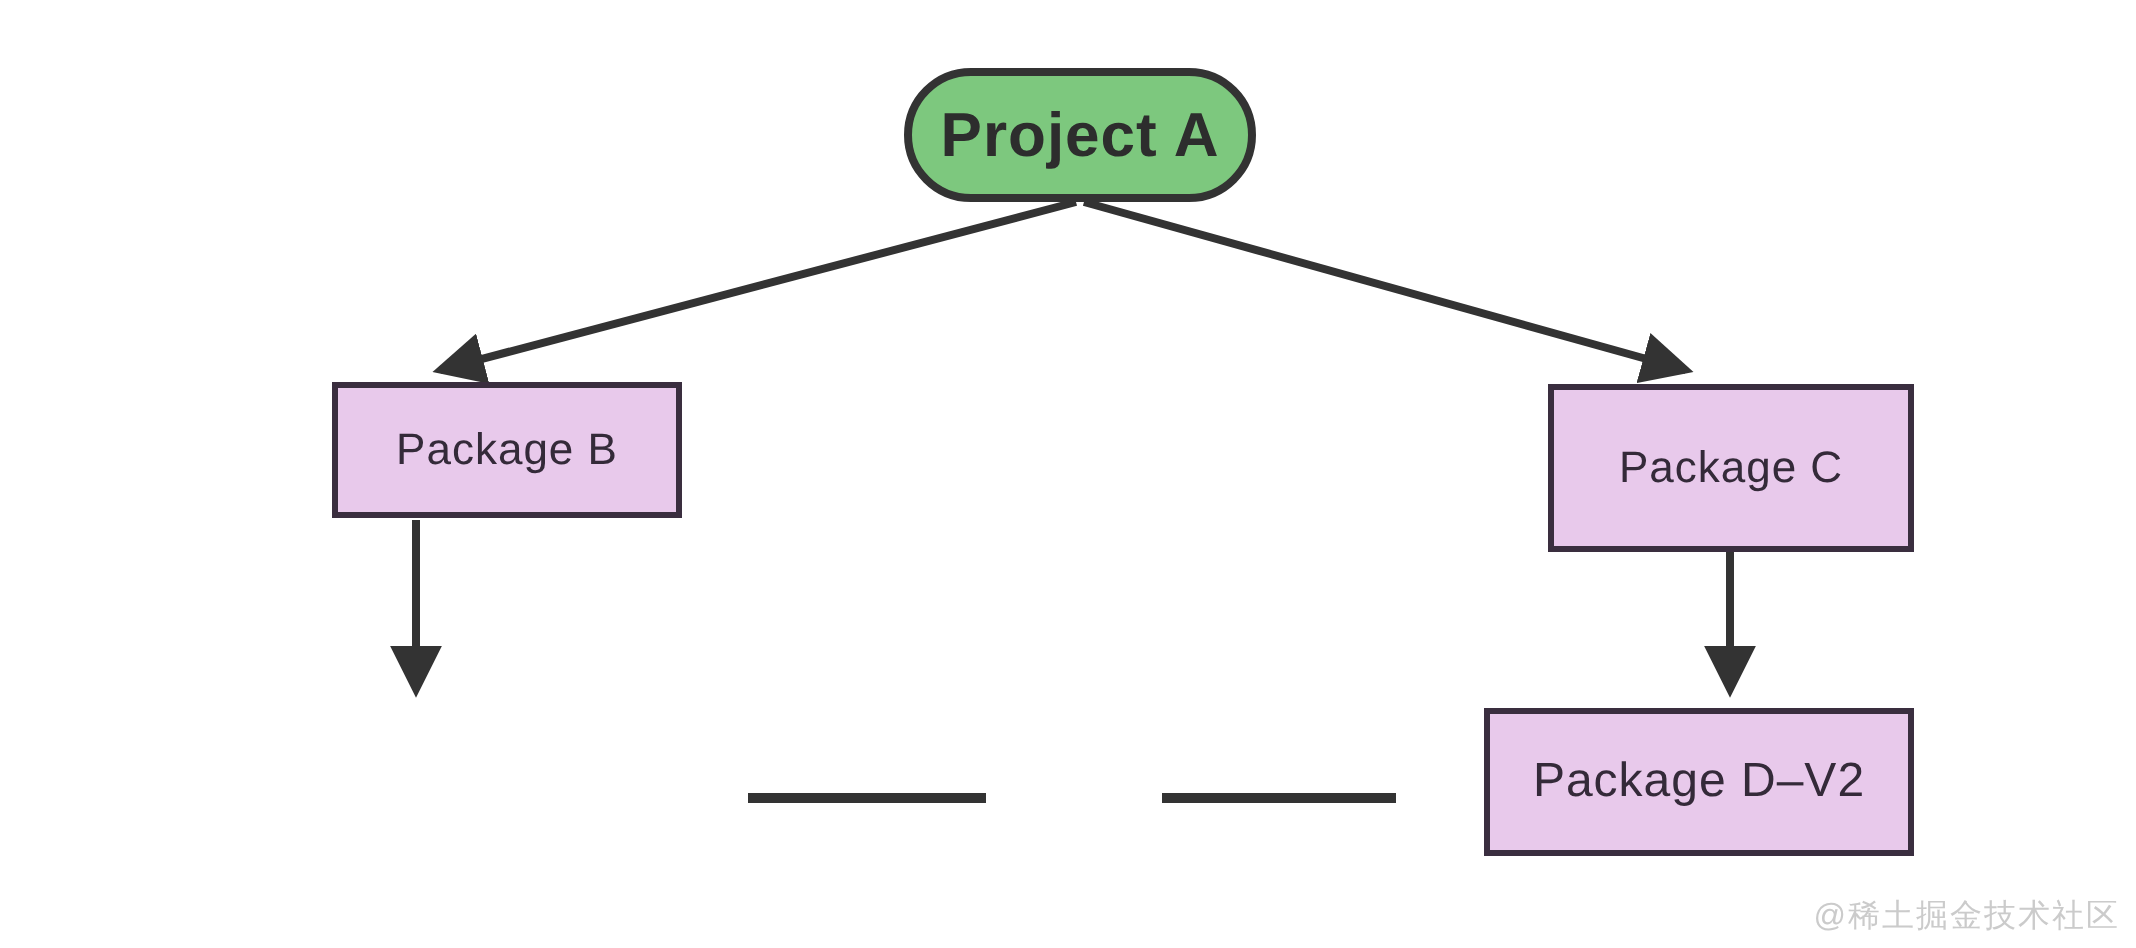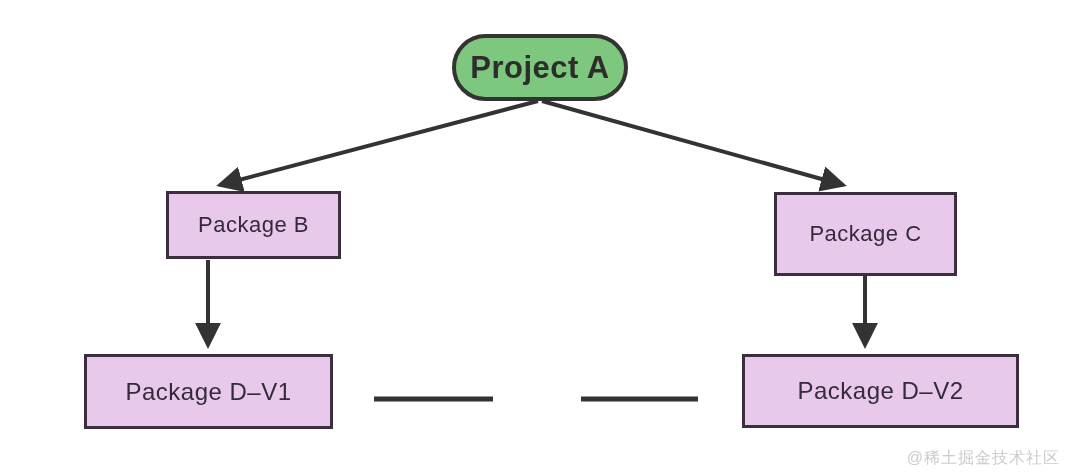--- a/index.html
+++ b/index.html
@@ -42,21 +42,21 @@
   }
   .node-rect {
     background: #e8c9eb;
     border: 3px solid #3a2e3f;
     color: #342a39;
     font-weight: 500;
   }
   .node-b { left: 121px; top: 191px; width: 175px; height: 68px; font-size: 22px; margin-left: 45px; }
   .node-c { left: 774px; top: 192px; width: 183px; height: 84px; font-size: 22px; }
   .node-d1 { left: 84px;  top: 354px; width: 249px; height: 75px; font-size: 24px; }
-  .node-d2 { left: 742px; top: 354px; width: 277px; height: 74px; font-size: 24px; }
+  .node-d2 { left: 742px; top: 354px; width: 215px; height: 74px; font-size: 24px; }
   .incompat-label {
     position: absolute;
     left: 480px; top: 384px; width: 114px; height: 30px;
     display: flex; align-items: center; justify-content: center;
     font-size: 25px;
     font-weight: 700;
     color: #333333;
     white-space: nowrap;
   }
   .watermark {
@@ -97,23 +97,20 @@
   </div>
 
   <div class="node node-rect node-b">
     <span>Package B</span>
   </div>
 
   <div class="node node-rect node-c">
     <span>Package C</span>
   </div>
 
-  <div class="node node-rect node-d1">
-    <span>Package D–V1</span>
-  </div>
 
   <div class="node node-rect node-d2">
     <span>Package D–V2</span>
   </div>
 
 
   <div class="watermark">@稀土掘金技术社区</div>
 
 </div>
 

